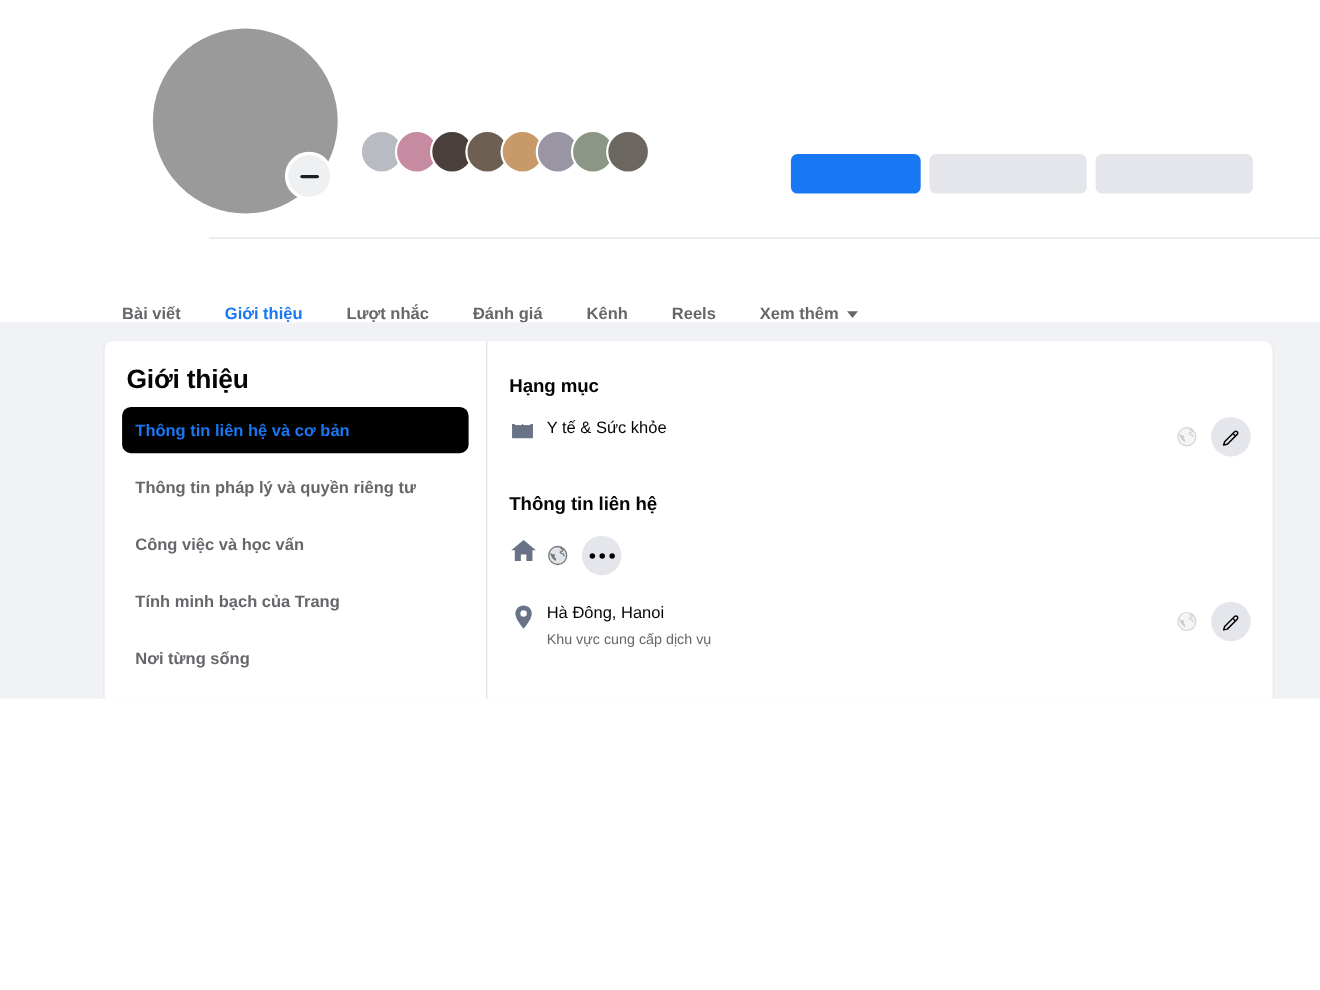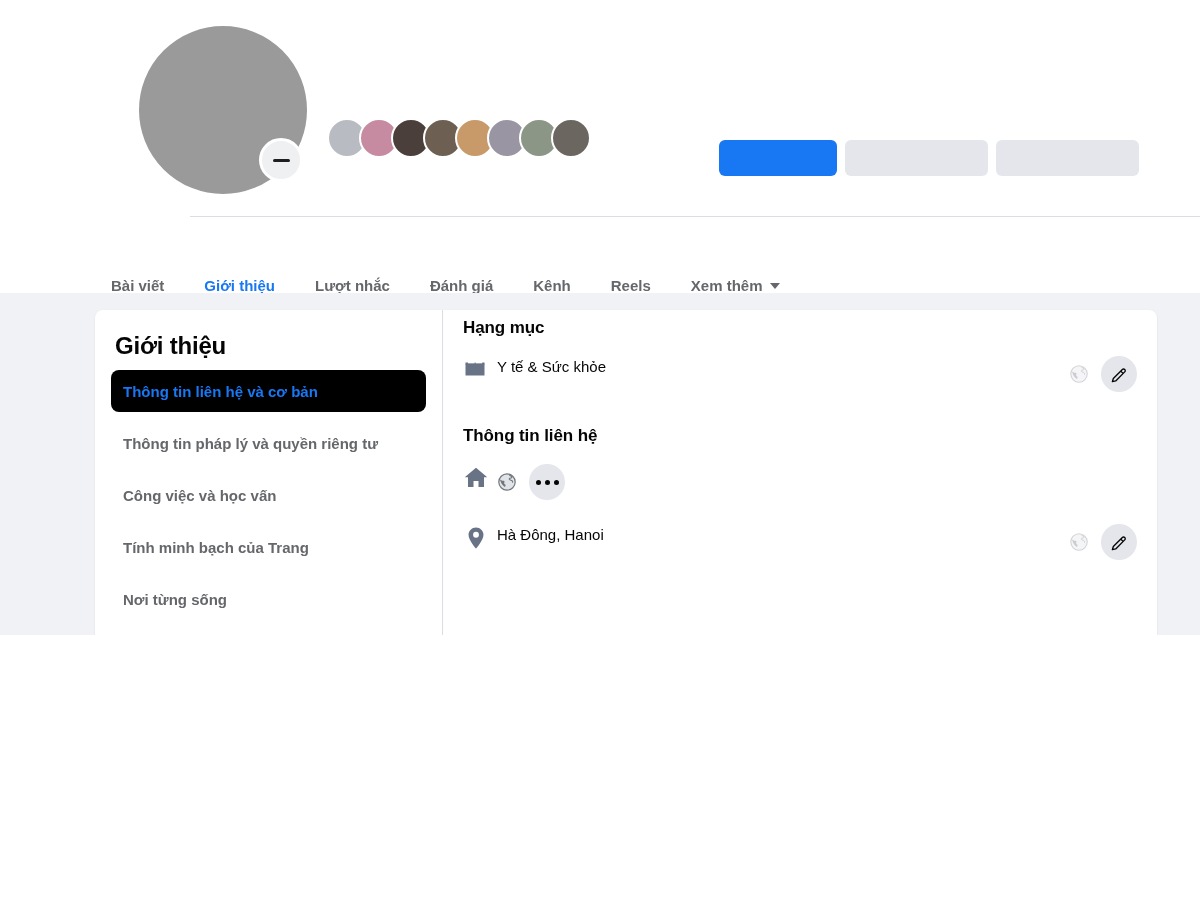--- a/index.html
+++ b/index.html
@@ -104,21 +104,21 @@
   .about-title { font-size:24px; font-weight:700; color:#050505; padding:0 4px 10px 4px; letter-spacing:-0.2px;}
   .menu-item {
     height:42px; display:flex; align-items:center;
     padding:0 12px; border-radius:8px; margin-bottom:10px;
     font-size:15px; font-weight:600; color:#65676b; cursor:pointer;
     white-space:nowrap;
   }
   .menu-item.active { background:#000000; color:#1877f2; }
 
   
-  .about-right { flex:1; padding:8px 20px 0 20px; }
+  .about-right { flex:1; padding:31px 20px 0 20px; }
   .section-title { font-size:17px; font-weight:700; color:#050505; margin-bottom:18px; letter-spacing:-0.1px;}
   .section-title.second { margin-top:30px; }
 
   .info-row { display:flex; align-items:flex-start; min-height:46px; margin-bottom:14px; }
   .info-ico { width:34px; flex:0 0 34px; padding-top:1px; }
   .info-ico svg { display:block; }
   .info-text { flex:1; padding-top:1px; }
   .info-main { font-size:15px; color:#050505; line-height:20px; }
   .info-sub { font-size:13px; color:#65676b; line-height:18px; margin-top:4px; }
 
@@ -286,20 +286,21 @@
 
         <div class="info-row">
           <div class="info-ico">
             <svg width="26" height="26" viewBox="0 0 24 24" aria-hidden="true">
               <path d="M12 2.2c-3.8 0-6.9 3-6.9 6.8 0 5 6.9 12.8 6.9 12.8s6.9-7.8 6.9-12.8c0-3.8-3.1-6.8-6.9-6.8z" fill="#697386"></path>
               <circle cx="12" cy="9" r="2.7" fill="#ffffff"></circle>
             </svg>
           </div>
           <div class="info-text">
             <div class="info-main">Hà Đông, Hanoi</div>
+            <div class="info-sub">Khu vực cung cấp dịch vụ</div>
           </div>
           <div class="row-actions">
             <span class="globe-ico">
               <svg width="20" height="20" viewBox="0 0 20 20">
                 <circle cx="10" cy="10" r="8.2" fill="#e9ebee" stroke="#9aa0a6" stroke-width="1.1"></circle>
                 <path d="M3 7.4c1.6.6 2.3 1.6 3.4 1.4 1.1-.2 1.4 1 .9 1.8-.5.8.2 1.6.9 2 .7.4.4 1.6-.3 2.3C6.2 14 4.4 11.8 3.6 9.4 3.4 8.7 3.1 8 3 7.4z" fill="#8d9399"></path>
                 <path d="M12.4 2.8c.4.9 1.4 1.2 2.2 1.6.8.4.3 1.5-.6 1.6-.9.1-1.9.3-1.7 1.2.2.9 1.6.9 2.4 1.3.8.4 1.3 1.5.7 2.2" fill="none" stroke="#8d9399" stroke-width="1"></path>
               </svg>
             </span>
             <div class="circ-btn">

